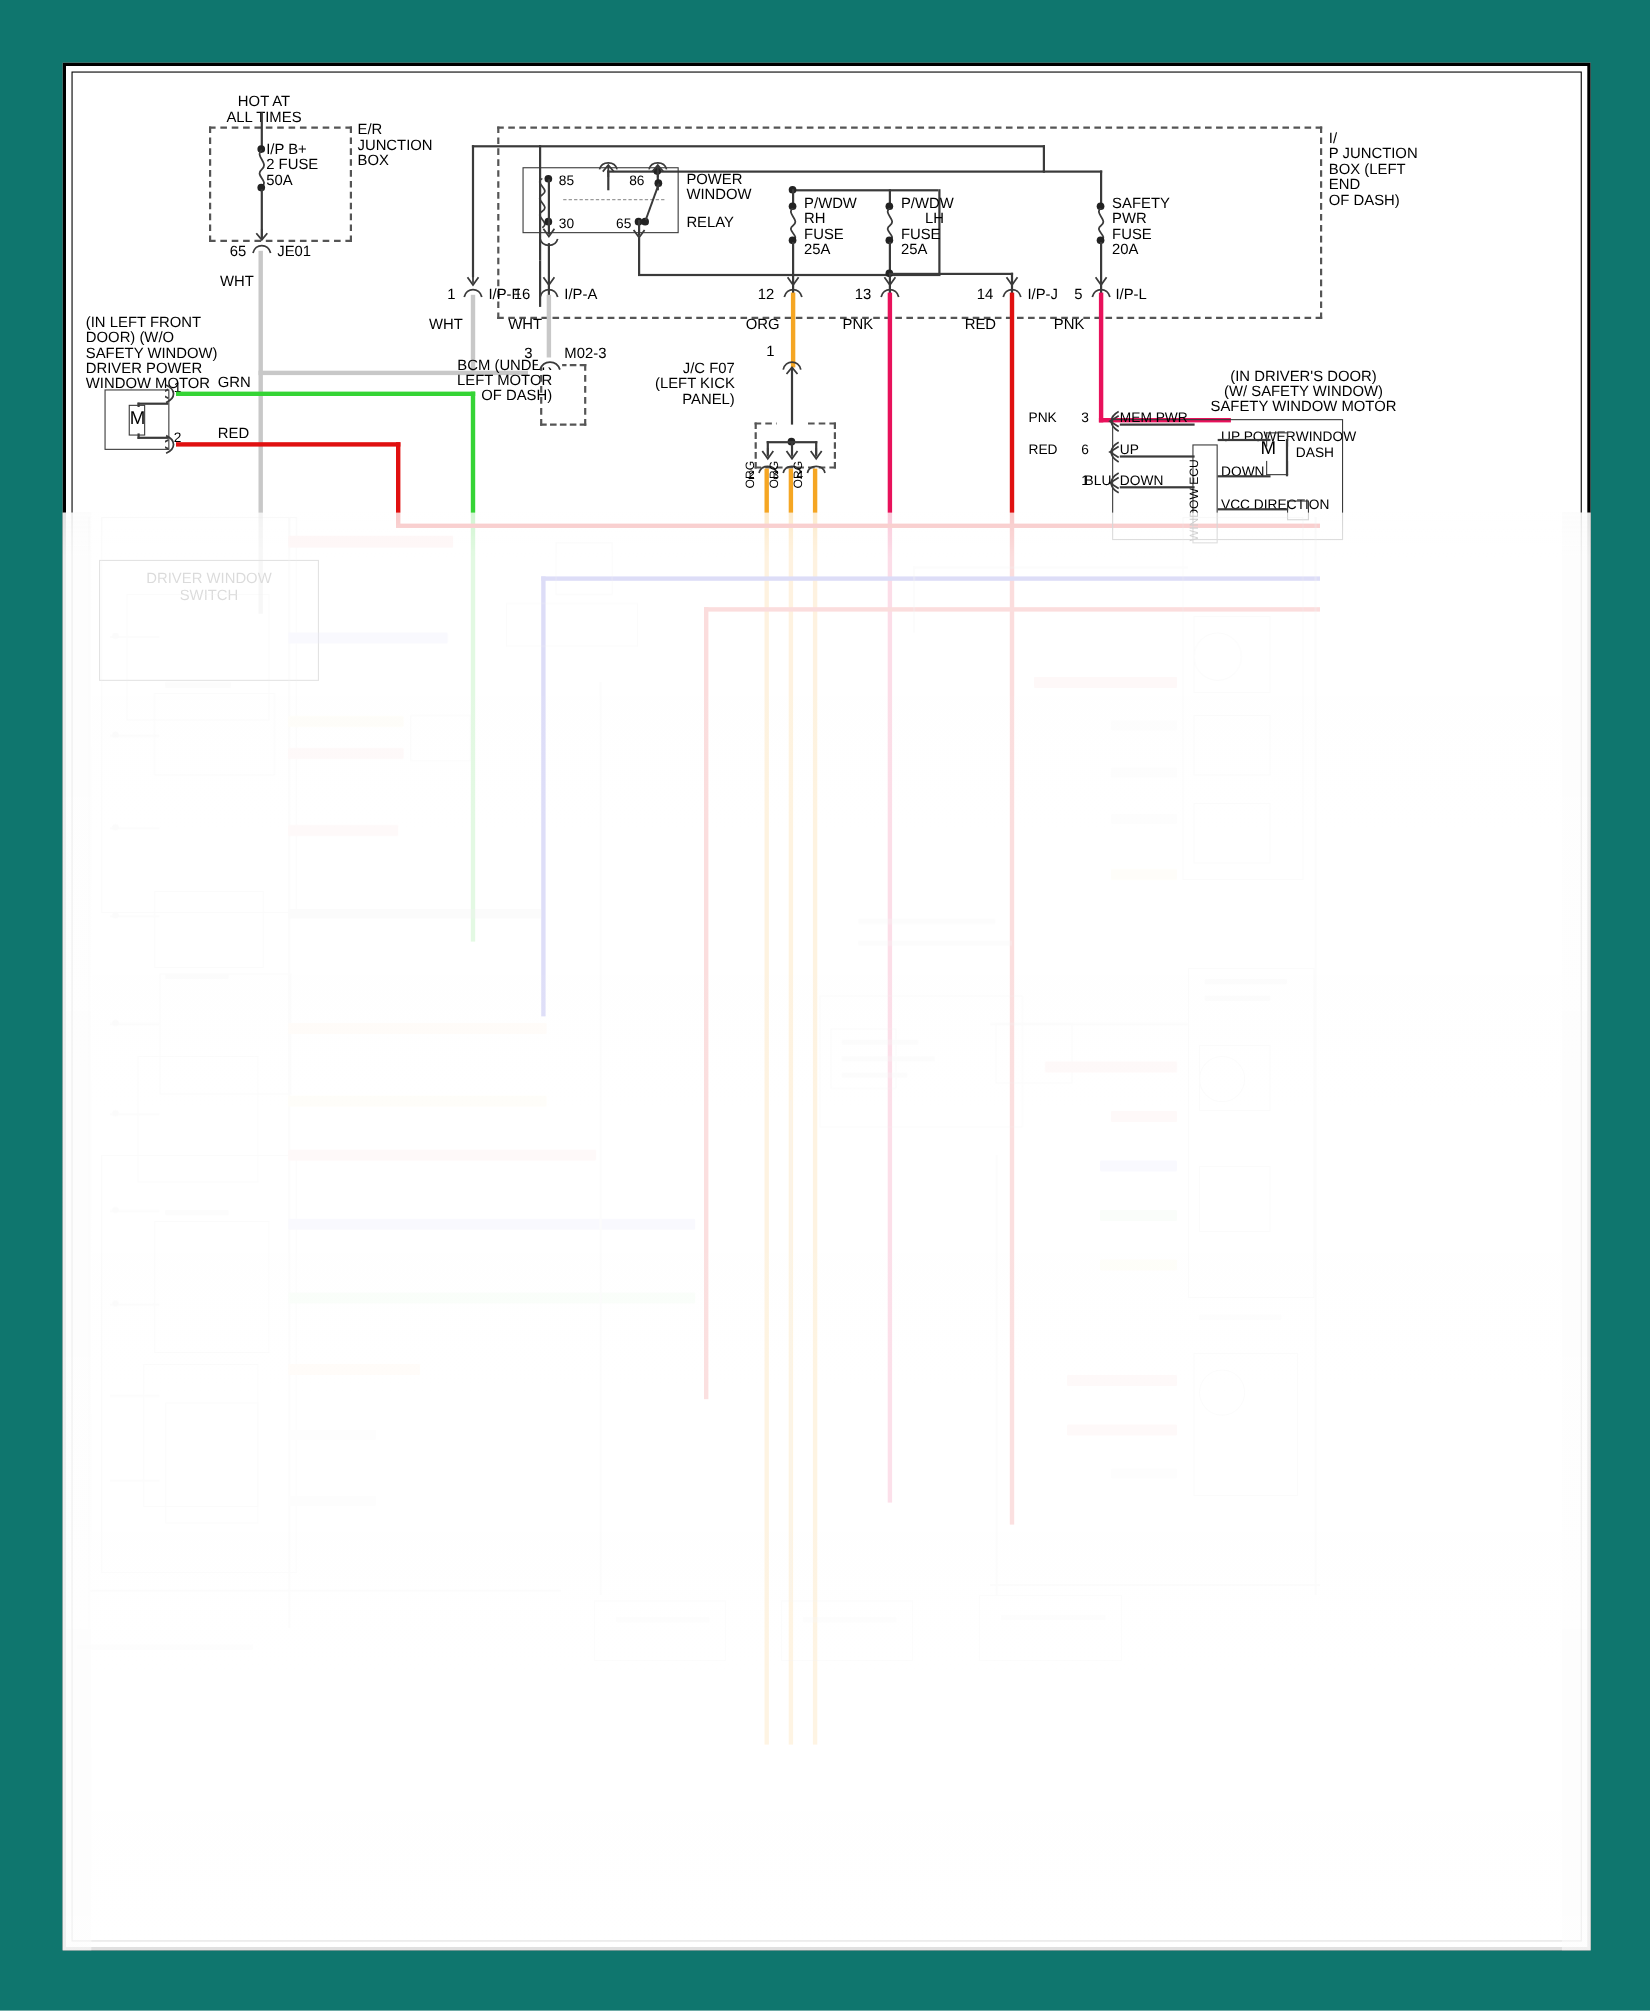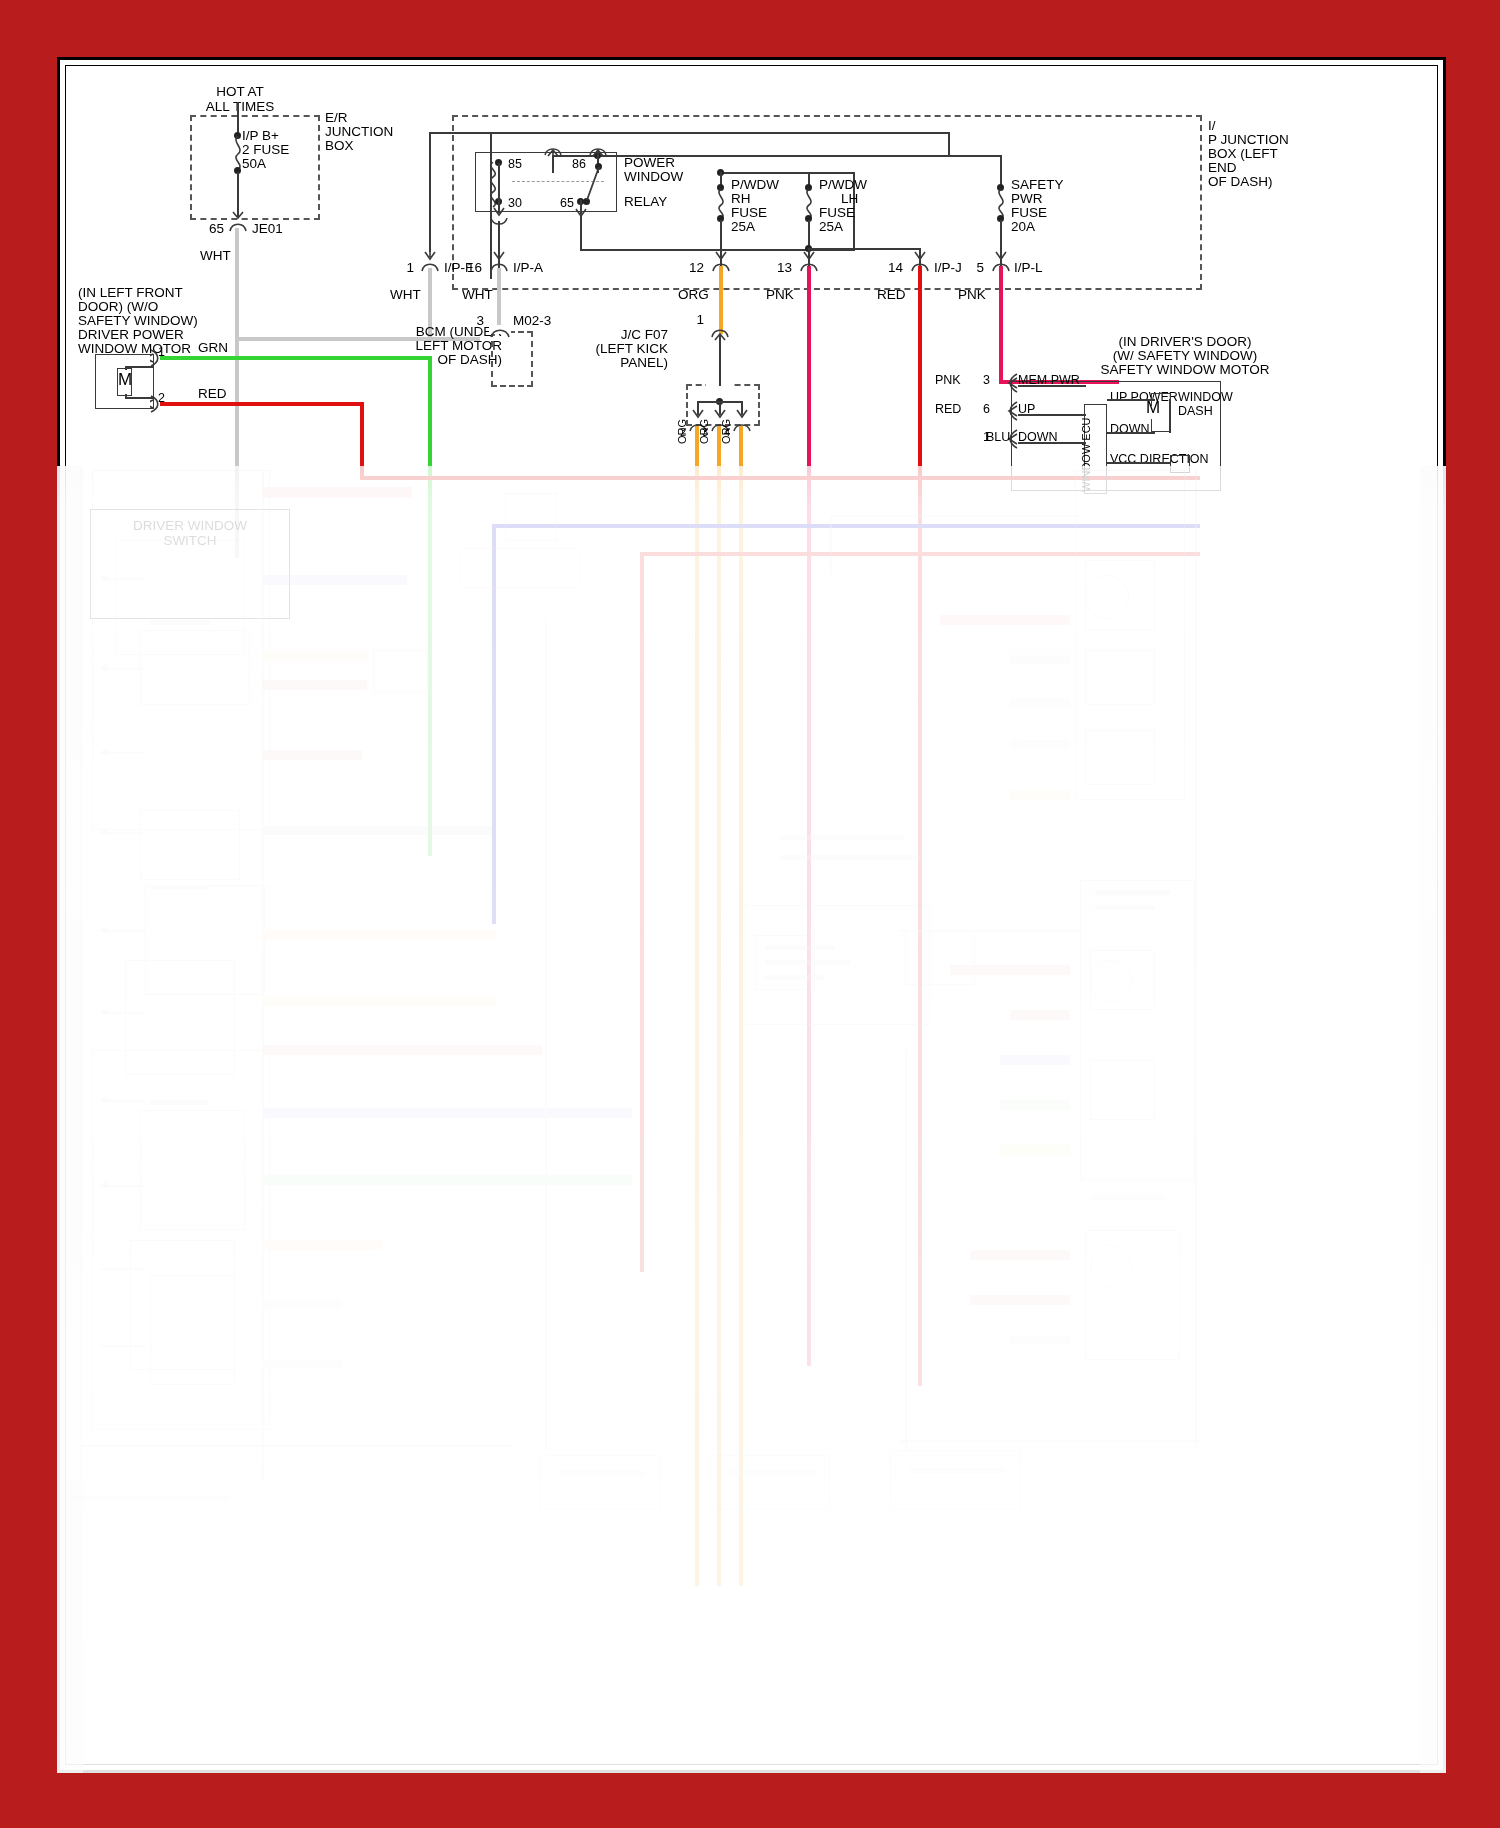--- a/index.html
+++ b/index.html
@@ -1,17 +1,17 @@
 <!DOCTYPE html>
 <html><head>
 <meta charset="utf-8">
 <style>
   html,body{margin:0;padding:0;background:#fff;}
   body{font-family:"Liberation Sans",sans-serif;}
-  #page{position:relative;width:1500px;height:1828px;background:#b91c1c;overflow:hidden;}
+  #page{position:relative;width:1500px;height:1828px;background:#0f766e;overflow:hidden;}
 
   
   .frame-outer{position:absolute;left:57px;top:57px;width:1389px;height:1716px;border:3px solid #000;box-sizing:border-box;background:#fff;}
   .frame-inner{position:absolute;left:65px;top:65px;width:1373px;height:1700px;border:1px solid #000;box-sizing:border-box;}
 
   
   .t{position:absolute;font-size:13.5px;line-height:15.5px;color:#000;white-space:pre;font-family:"Liberation Sans",sans-serif;}
   .t.sm{font-size:12.5px;line-height:14.5px;}
   .t.xs{font-size:11px;line-height:13px;}
   .t.c{text-align:center;}

